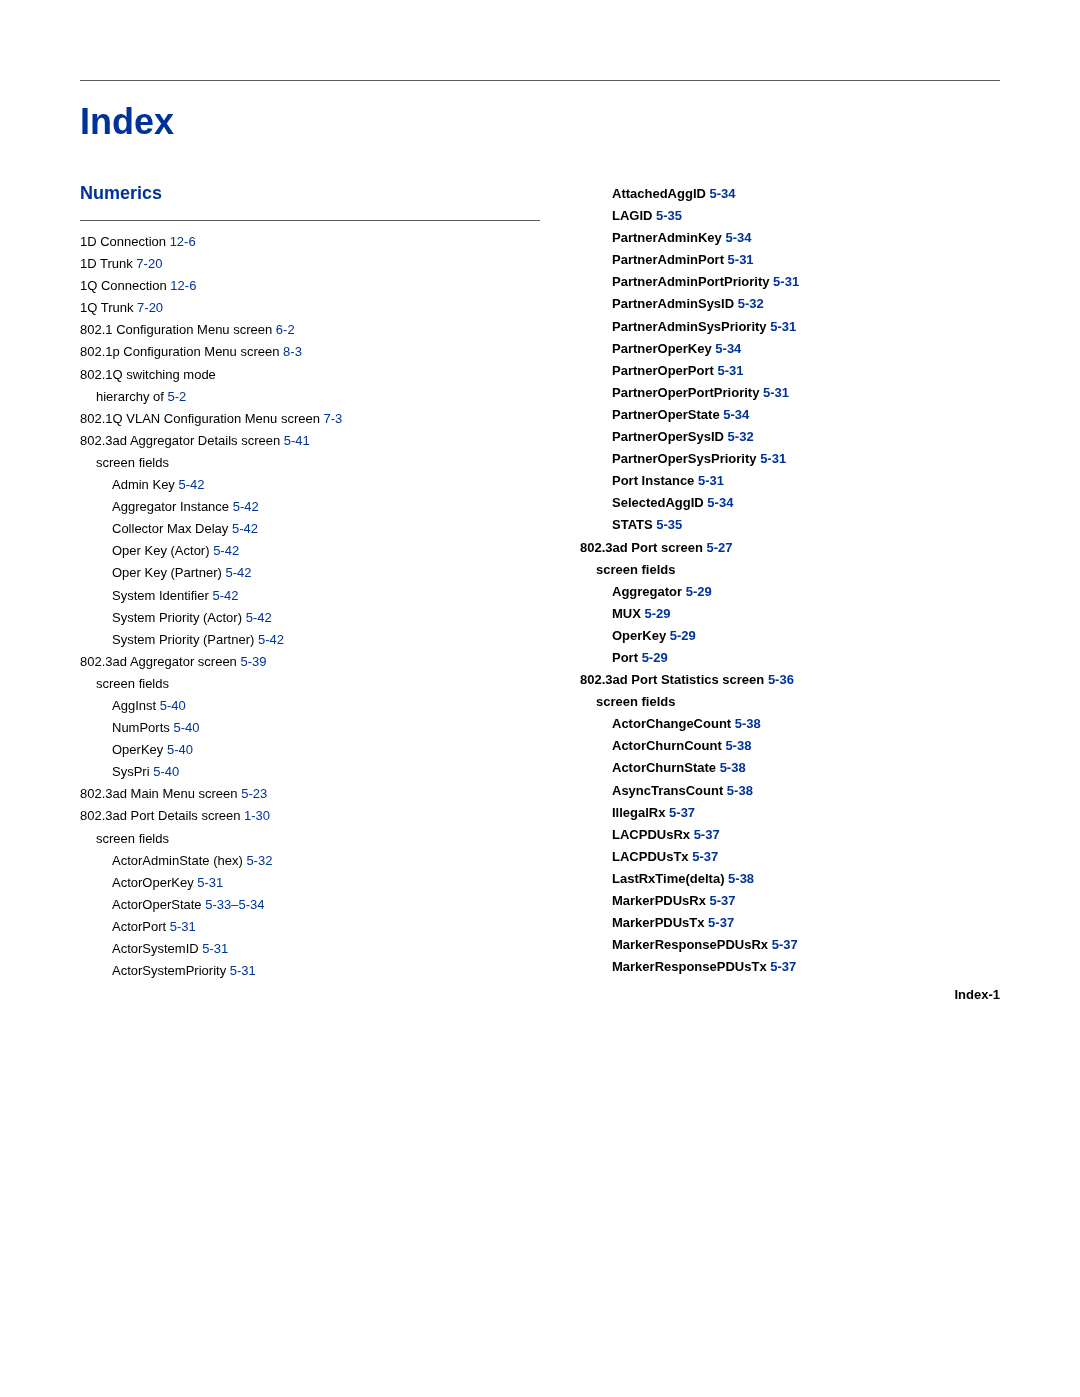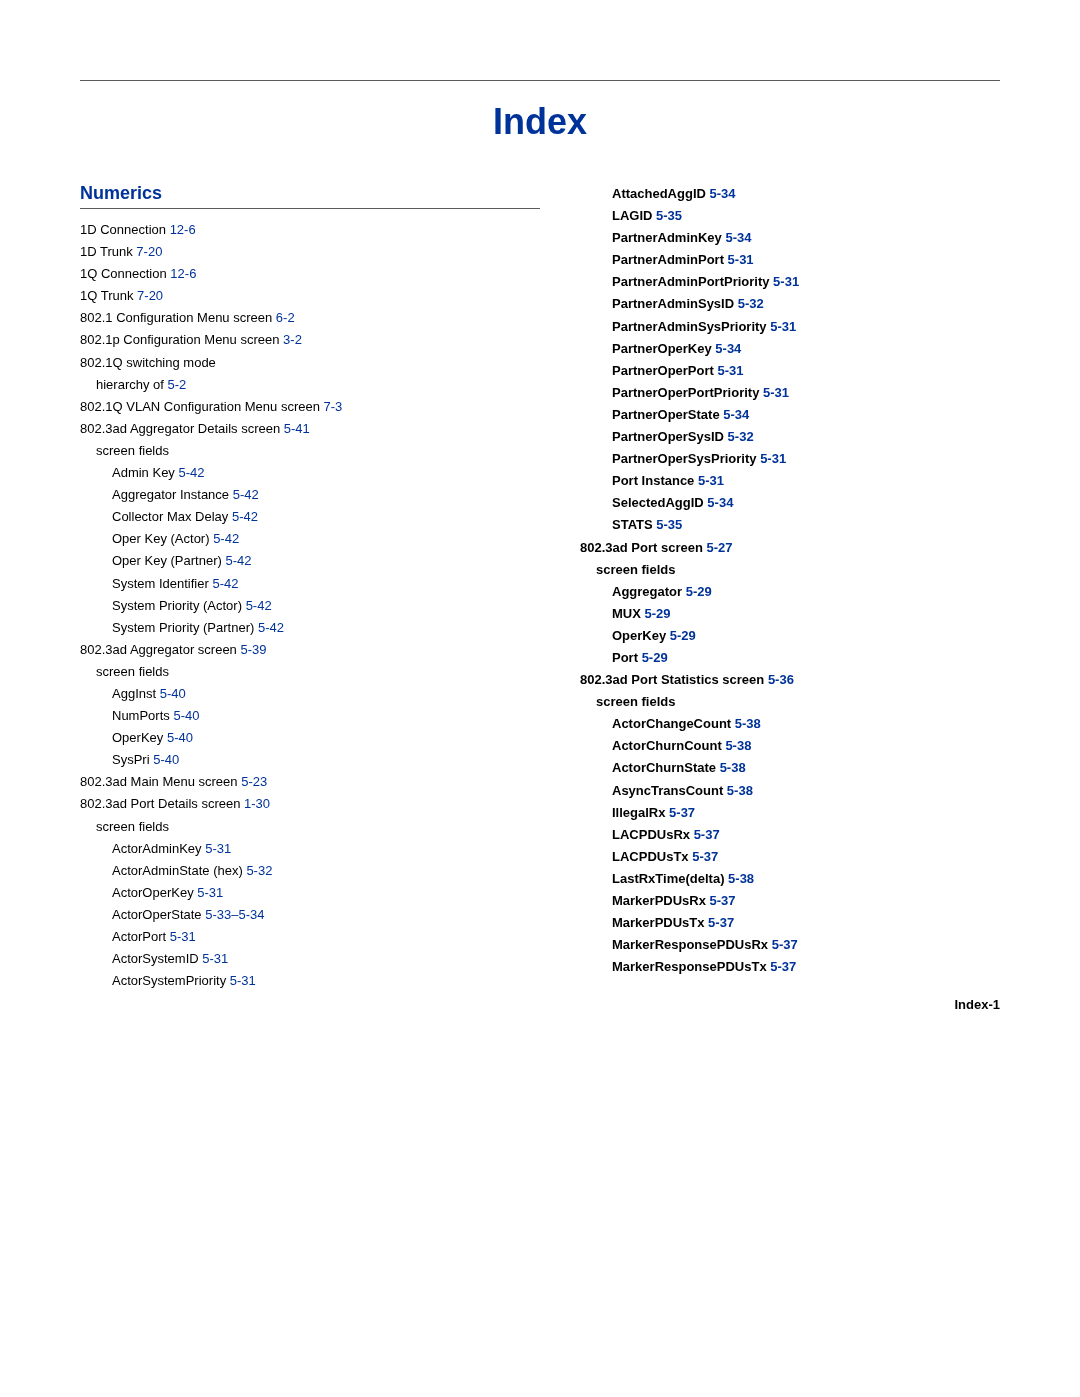--- a/index.html
+++ b/index.html
@@ -14,21 +14,21 @@
     }
     .page {
       padding: 80px 80px 60px 80px;
       position: relative;
     }
     .top-rule {
       border-top: 1px solid #5b5b5b;
       margin-bottom: 20px;
     }
     .page-title {
-      text-align: center;
+      text-align: left;
       font-size: 36px;
       font-weight: bold;
       color: #003399;
       margin-bottom: 40px;
     }
     .content-area {
       display: flex;
       gap: 40px;
     }
     .left-column {
@@ -37,21 +37,21 @@
     }
     .right-column {
       flex: 1;
       font-weight: bold;
     }
     .section-heading {
       font-size: 18px;
       font-weight: bold;
       color: #003399;
       border-bottom: 1px solid #5b5b5b;
-      padding-bottom: 4px;
+      padding-bottom: 16px;
       margin-bottom: 10px;
     }
     .index-entry {
       line-height: 1.7;
       color: #000000;
       font-size: 13px;
     }
     .index-entry .link {
       color: #003399;
       text-decoration: none;
@@ -82,21 +82,21 @@
   <div class="content-area">
 
     <div class="left-column">
       <div class="section-heading">Numerics</div>
       <div id="left-entries">
           <div class="index-entry">1D Connection <a class="link">12-6</a></div>
           <div class="index-entry">1D Trunk <a class="link">7-20</a></div>
           <div class="index-entry">1Q Connection <a class="link">12-6</a></div>
           <div class="index-entry">1Q Trunk <a class="link">7-20</a></div>
           <div class="index-entry">802.1 Configuration Menu screen <a class="link">6-2</a></div>
-          <div class="index-entry">802.1p Configuration Menu screen <a class="link">3-2</a></div>
+          <div class="index-entry">802.1p Configuration Menu screen <a class="link">8-3</a></div>
           <div class="index-entry">802.1Q switching mode</div>
           <div class="index-entry indent-1">hierarchy of <a class="link">5-2</a></div>
           <div class="index-entry">802.1Q VLAN Configuration Menu screen <a class="link">7-3</a></div>
           <div class="index-entry">802.3ad Aggregator Details screen <a class="link">5-41</a></div>
           <div class="index-entry indent-1">screen fields</div>
           <div class="index-entry indent-2">Admin Key <a class="link">5-42</a></div>
           <div class="index-entry indent-2">Aggregator Instance <a class="link">5-42</a></div>
           <div class="index-entry indent-2">Collector Max Delay <a class="link">5-42</a></div>
           <div class="index-entry indent-2">Oper Key (Actor) <a class="link">5-42</a></div>
           <div class="index-entry indent-2">Oper Key (Partner) <a class="link">5-42</a></div>
@@ -105,21 +105,20 @@
           <div class="index-entry indent-2">System Priority (Partner) <a class="link">5-42</a></div>
           <div class="index-entry">802.3ad Aggregator screen <a class="link">5-39</a></div>
           <div class="index-entry indent-1">screen fields</div>
           <div class="index-entry indent-2">AggInst <a class="link">5-40</a></div>
           <div class="index-entry indent-2">NumPorts <a class="link">5-40</a></div>
           <div class="index-entry indent-2">OperKey <a class="link">5-40</a></div>
           <div class="index-entry indent-2">SysPri <a class="link">5-40</a></div>
           <div class="index-entry">802.3ad Main Menu screen <a class="link">5-23</a></div>
           <div class="index-entry">802.3ad Port Details screen <a class="link">1-30</a></div>
           <div class="index-entry indent-1">screen fields</div>
-          <div class="index-entry indent-2">ActorAdminKey <a class="link">5-31</a></div>
           <div class="index-entry indent-2">ActorAdminState (hex) <a class="link">5-32</a></div>
           <div class="index-entry indent-2">ActorOperKey <a class="link">5-31</a></div>
           <div class="index-entry indent-2">ActorOperState <a class="link">5-33–5-34</a></div>
           <div class="index-entry indent-2">ActorPort <a class="link">5-31</a></div>
           <div class="index-entry indent-2">ActorSystemID <a class="link">5-31</a></div>
           <div class="index-entry indent-2">ActorSystemPriority <a class="link">5-31</a></div>
         </div>
     </div>
 
     <div class="right-column">

